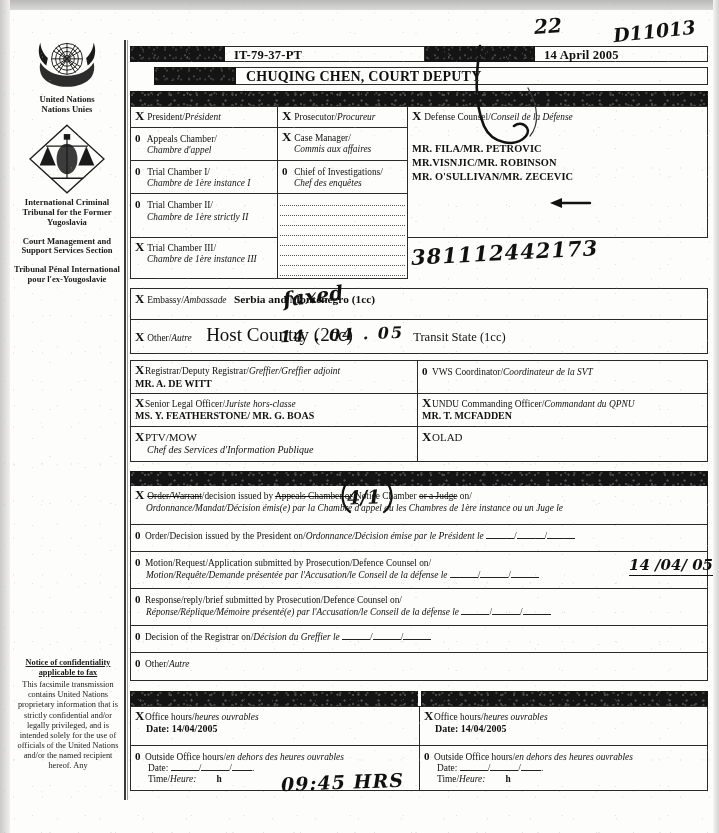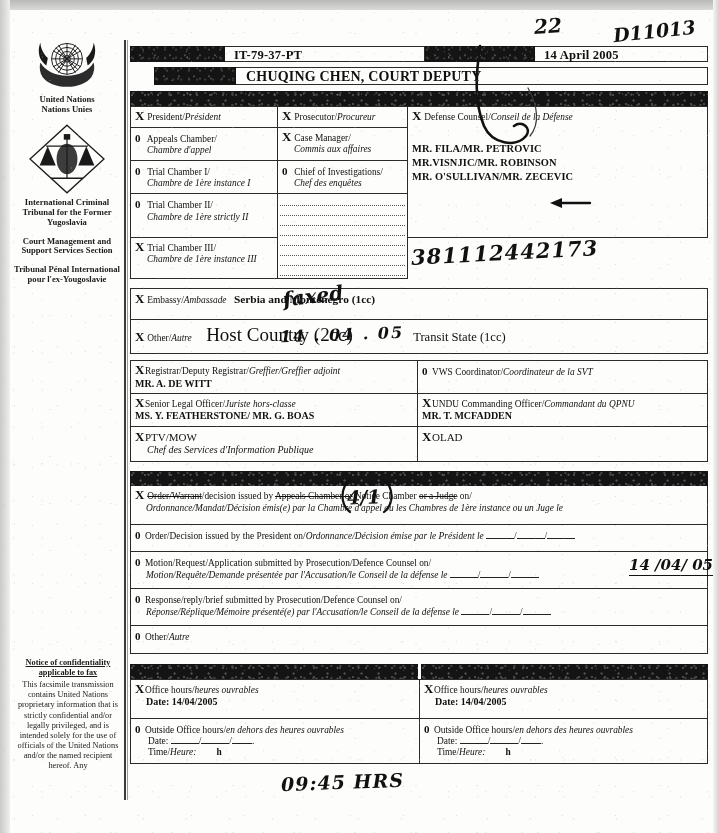--- a/index.html
+++ b/index.html
@@ -333,20 +333,24 @@
       <div style="margin-left:11px;"><span class="it">Motion/Requête/Demande présentée par l'Accusation/le Conseil de la défense le</span>
       <span class="underl"></span>/<span class="underl"></span>/<span class="underl"></span></div>
     </div>
 
     <div class="boxed" style="border-top:none;height:28px;">
       <span class="chk">0</span><span>Response/reply/brief submitted by Prosecution/Defence Counsel on/</span>
       <div style="margin-left:11px;"><span class="it">Réponse/Réplique/Mémoire présenté(e) par l'Accusation/le Conseil de la défense le</span>
       <span class="underl"></span>/<span class="underl"></span>/<span class="underl"></span></div>
     </div>
 
+    <div class="boxed" style="border-top:none;height:18px;">
+      <span class="chk">0</span><span>Decision of the Registrar on/</span><span class="it">Décision du Greffier le</span>
+      <span class="underl"></span>/<span class="underl"></span>/<span class="underl"></span>
+    </div>
 
     <div class="boxed" style="border-top:none;height:19px;">
       <span class="chk">0</span><span>Other/</span><span class="it">Autre</span>
     </div>
 
     <div style="height:10px"></div>
     <div style="display:flex;gap:3px;">
       <div class="fullband" style="flex:1"></div>
       <div class="fullband" style="flex:1"></div>
     </div>

